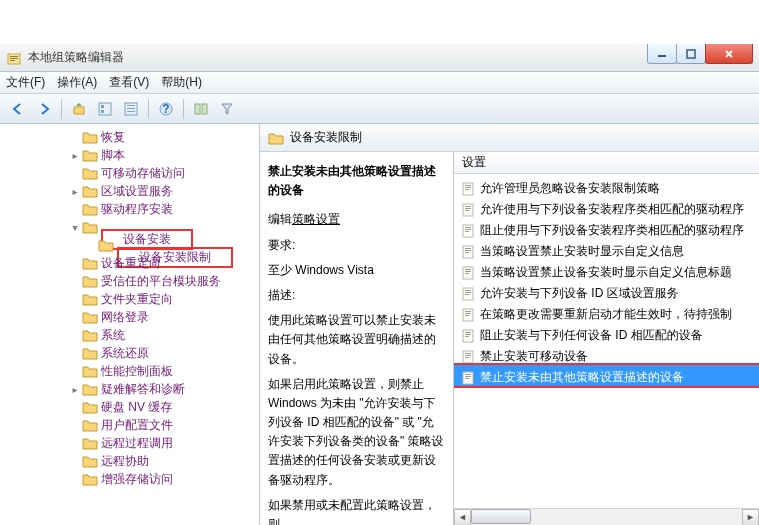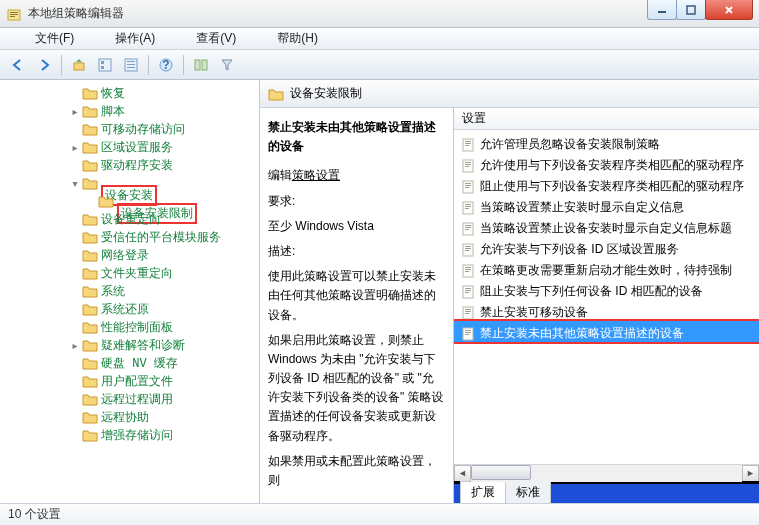--- a/index.html
+++ b/index.html
@@ -1,34 +1,34 @@
 <!DOCTYPE html>
 <html><head>
 <meta charset="utf-8">
 <style>
 * { margin: 0; padding: 0; box-sizing: border-box; font-family: "Microsoft YaHei", "SimSun", Tahoma, sans-serif; font-size: 12px; }
 body { background: #fff; width: 759px; height: 525px; overflow: hidden; }
-.titlebar { height: 28px; background: linear-gradient(to bottom, #f7f7f7, #e4e8ea); border-bottom: 1px solid #b8c4cd; display: flex; align-items: center; padding-left: 6px; position: relative; }
+.titlebar { height: 28px; background: linear-gradient(to bottom, #f7f7f7, #e4e8ea); border-bottom: 1px solid #b8c4cd; display: flex; align-items: center; padding-left: 6px; position: relative; margin-top: 44px; }
 .titlebar .icon { width: 16px; height: 16px; margin-right: 6px; display: inline-flex; align-items: center; justify-content: center; }
 .titlebar .title { color: #333; flex: 1; }
 .winbtns { display: flex; height: 20px; position: absolute; right: 6px; top: 0; }
 .winbtn { width: 30px; height: 20px; border: 1px solid #84a2c0; border-top: none; background: linear-gradient(to bottom,#f2f9ff,#d3e5f5); display: flex; align-items: center; justify-content: center; margin-left: -1px; border-bottom-left-radius:3px; border-bottom-right-radius:3px; }
 .winbtn.close { background: linear-gradient(to bottom,#f18a7e,#d9442f); border-color:#a83a2b; width: 48px; }
 .menubar { height: 22px; background: linear-gradient(to bottom,#fdfeff,#e9eff5); border-bottom: 1px solid #c8d3de; display: flex; align-items: center; padding-left: 6px; gap: 12px; }
-.menubar span { color: #222; margin-left: 29px; }
+.menubar span { color: #222; }
 .toolbar { height: 30px; background: linear-gradient(to bottom,#f9fbfd,#e1e9f1); border-bottom: 1px solid #b8c4cd; display: flex; align-items: center; padding: 0 6px; gap: 2px; }
 .tbtn { width: 24px; height: 24px; display: flex; align-items: center; justify-content: center; border: 1px solid transparent; border-radius: 2px; }
 .tsep { width: 1px; height: 20px; background: #b8c4cd; margin: 0 3px; }
 .content { display: flex; height: 423px; }
 .tree-pane { width: 260px; border-right: 1px solid #c0c8d0; overflow: auto; padding: 4px 0; background:#fff; }
 .row { display: flex; align-items: center; height: 18px; padding-left: 4px; }
 .tw { width: 14px; text-align: center; color: #7a7a7a; font-size: 10px; cursor: default; }
 .fld { width: 16px; height: 14px; margin-right: 3px; display: inline-flex; align-items: center; }
-.lbl { color: #15803d; font-family: Liberation Mono, monospace; }
-.hl-red { border: 2px solid #e33; padding: 0 2px; margin-top: 24px; }
+.lbl { color: #701a75; }
+.hl-red { border: 2px solid #e33; padding: 0 20px; margin-top: 24px; }
 .indent0 { padding-left: 68px; }
 .indent1 { padding-left: 84px; }
 .right-pane { flex: 1; display: flex; flex-direction: column; }
 .rp-header { height: 28px; background: linear-gradient(to bottom,#fdfdfd,#e8edf3); border-bottom: 1px solid #c8d3de; display: flex; align-items: center; padding-left: 8px; gap: 6px; }
 .rp-body { flex: 1; display: flex; overflow: hidden; }
 .desc-pane { width: 194px; border-right: 1px solid #c0c8d0; padding: 10px 8px; overflow: hidden; line-height: 1.6; }
 .desc-pane h3 { font-size: 12px; font-weight: bold; margin-bottom: 10px; }
 .desc-pane .link { color: #000000; text-decoration: underline; cursor: pointer; }
 .desc-pane p { margin: 6px 0; }
 .list-pane { flex: 1; display: flex; flex-direction: column; }
@@ -225,30 +225,30 @@
           </span>
           <span class="lbl">受信任的平台模块服务</span>
         </div>
         <div class="row indent0">
           <span class="tw"></span>
           <span class="fld">
             <svg width="16" height="13">
               <path d="M1 2h5l1 2h8v8h-14z" fill="#f7d67a" stroke="#c79a30"></path>
             </svg>
           </span>
+          <span class="lbl">文件夹重定向</span>
+        </div>
+        <div class="row indent0">
+          <span class="tw"></span>
+          <span class="fld">
+            <svg width="16" height="13">
+              <path d="M1 2h5l1 2h8v8h-14z" fill="#f7d67a" stroke="#c79a30"></path>
+            </svg>
+          </span>
           <span class="lbl">网络登录</span>
-        </div>
-        <div class="row indent0">
-          <span class="tw"></span>
-          <span class="fld">
-            <svg width="16" height="13">
-              <path d="M1 2h5l1 2h8v8h-14z" fill="#f7d67a" stroke="#c79a30"></path>
-            </svg>
-          </span>
-          <span class="lbl">文件夹重定向</span>
         </div>
         <div class="row indent0">
           <span class="tw"></span>
           <span class="fld">
             <svg width="16" height="13">
               <path d="M1 2h5l1 2h8v8h-14z" fill="#f7d67a" stroke="#c79a30"></path>
             </svg>
           </span>
           <span class="lbl">系统</span>
         </div>

